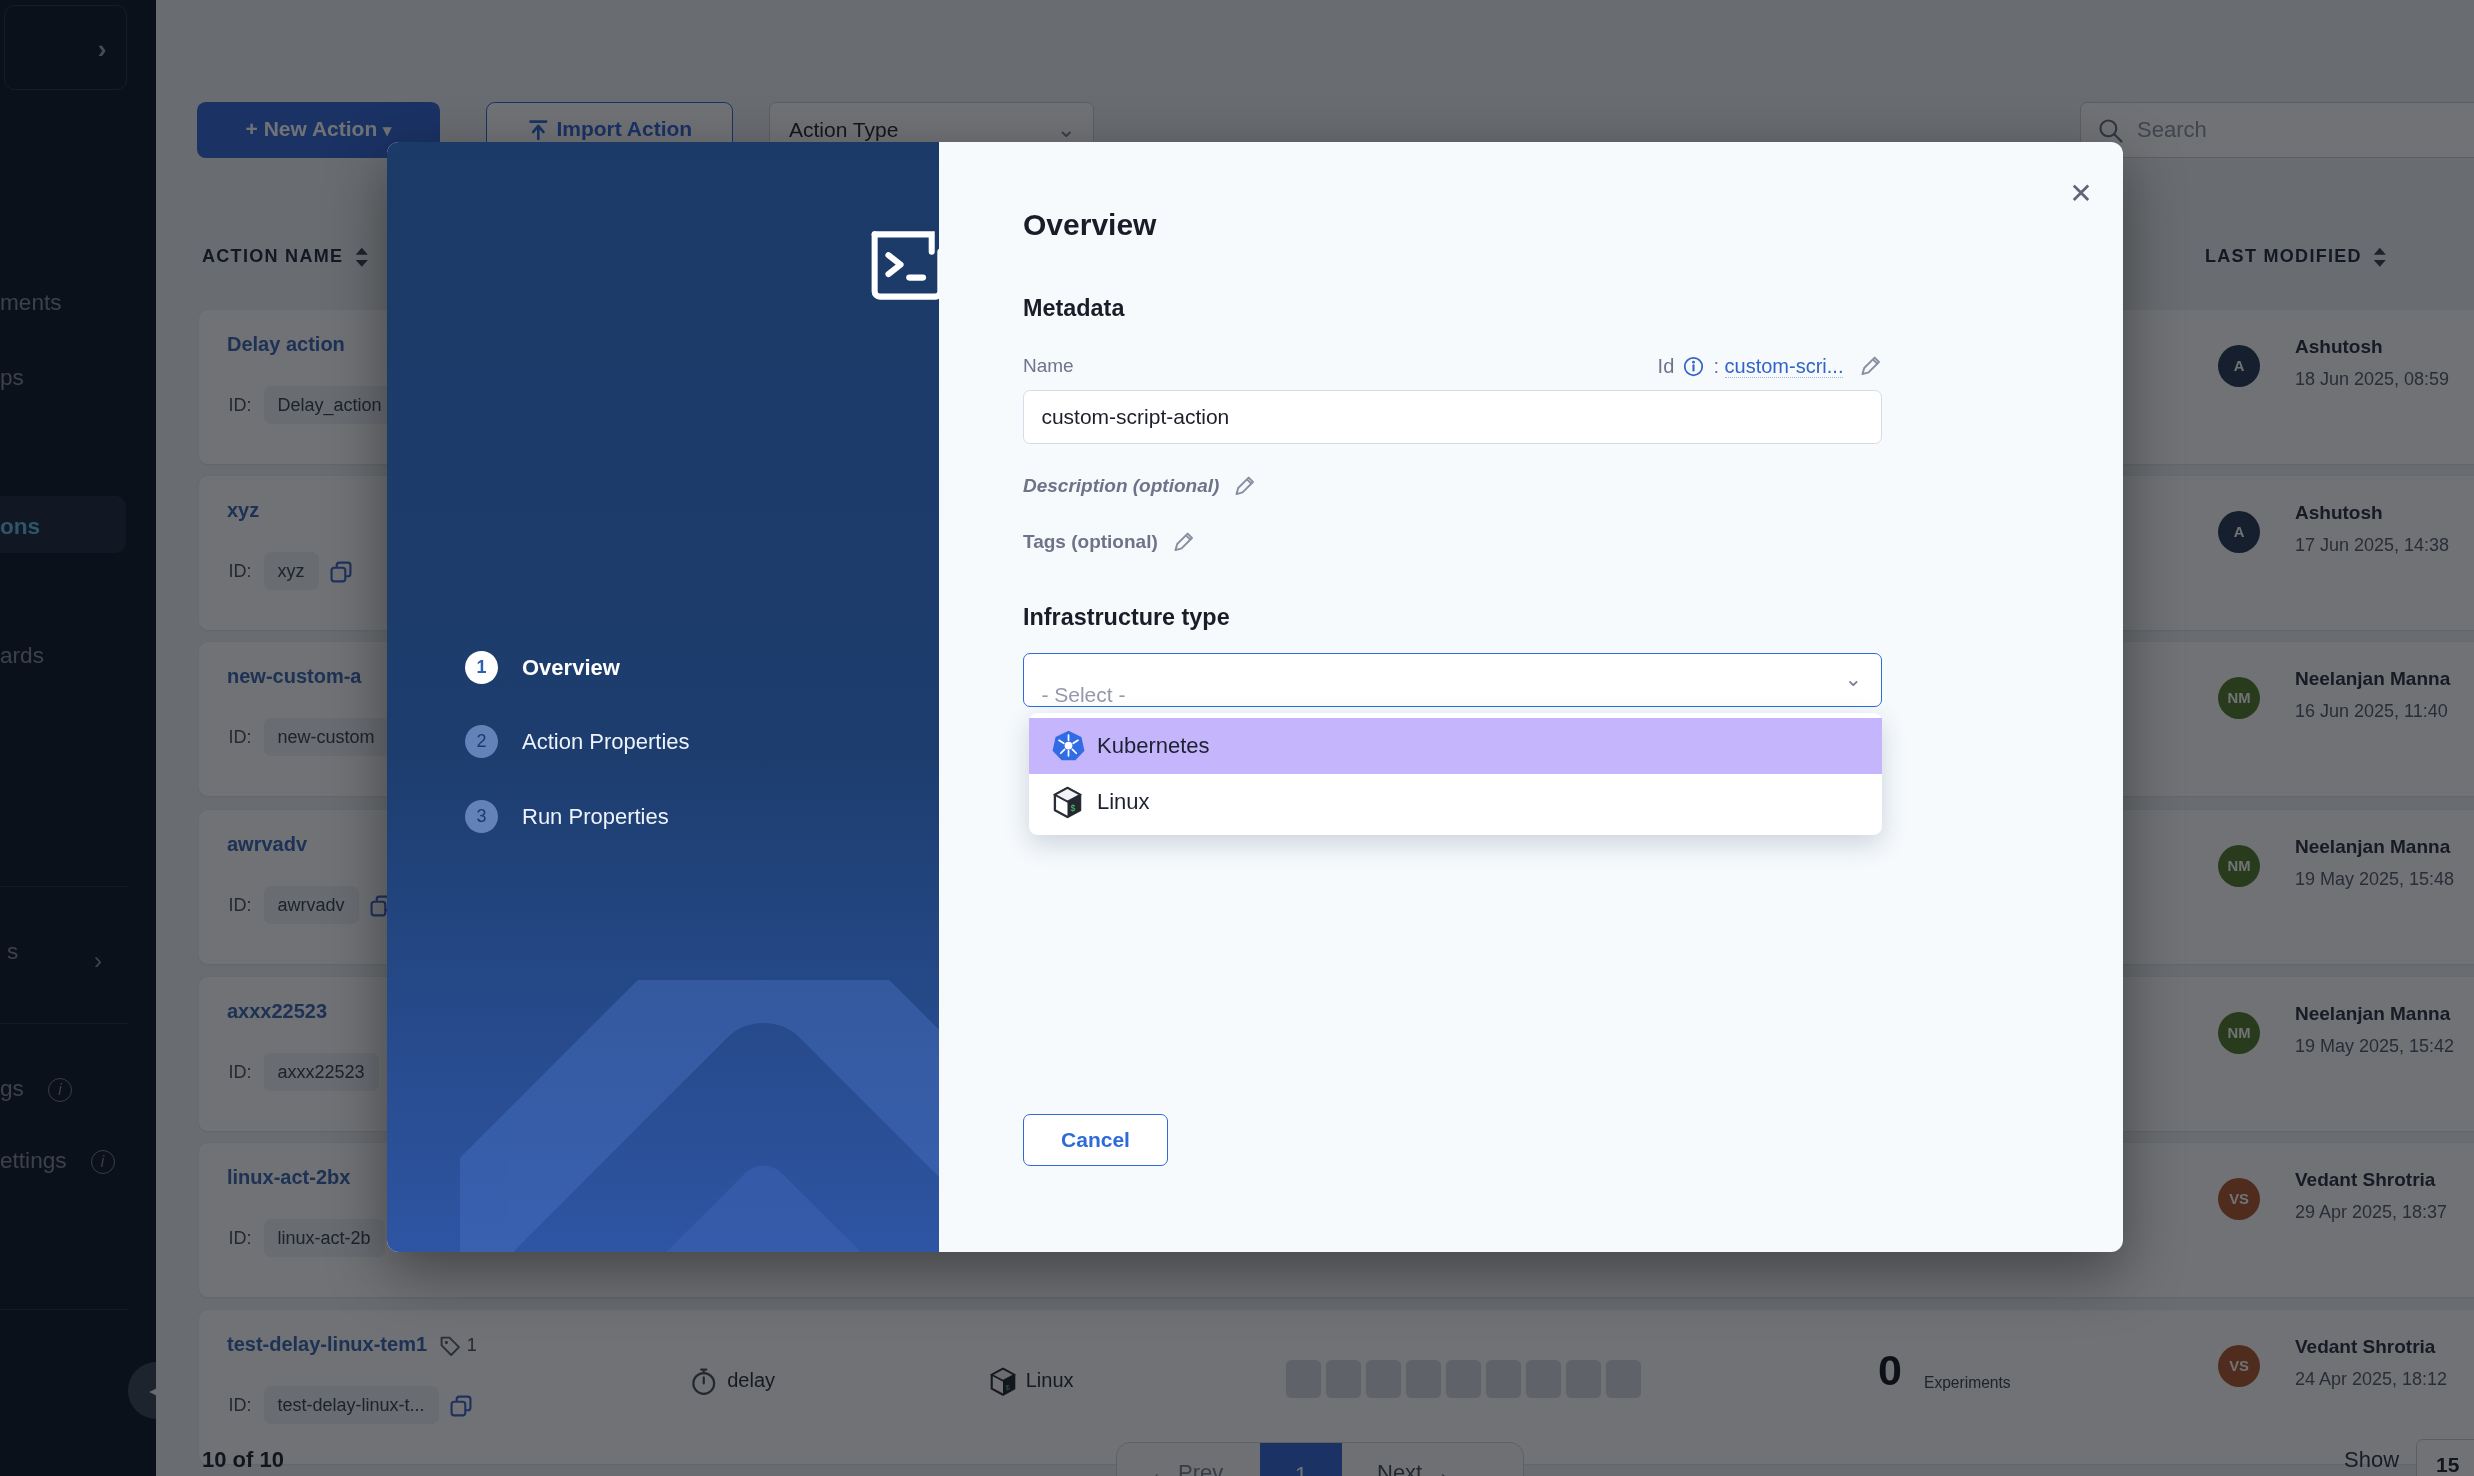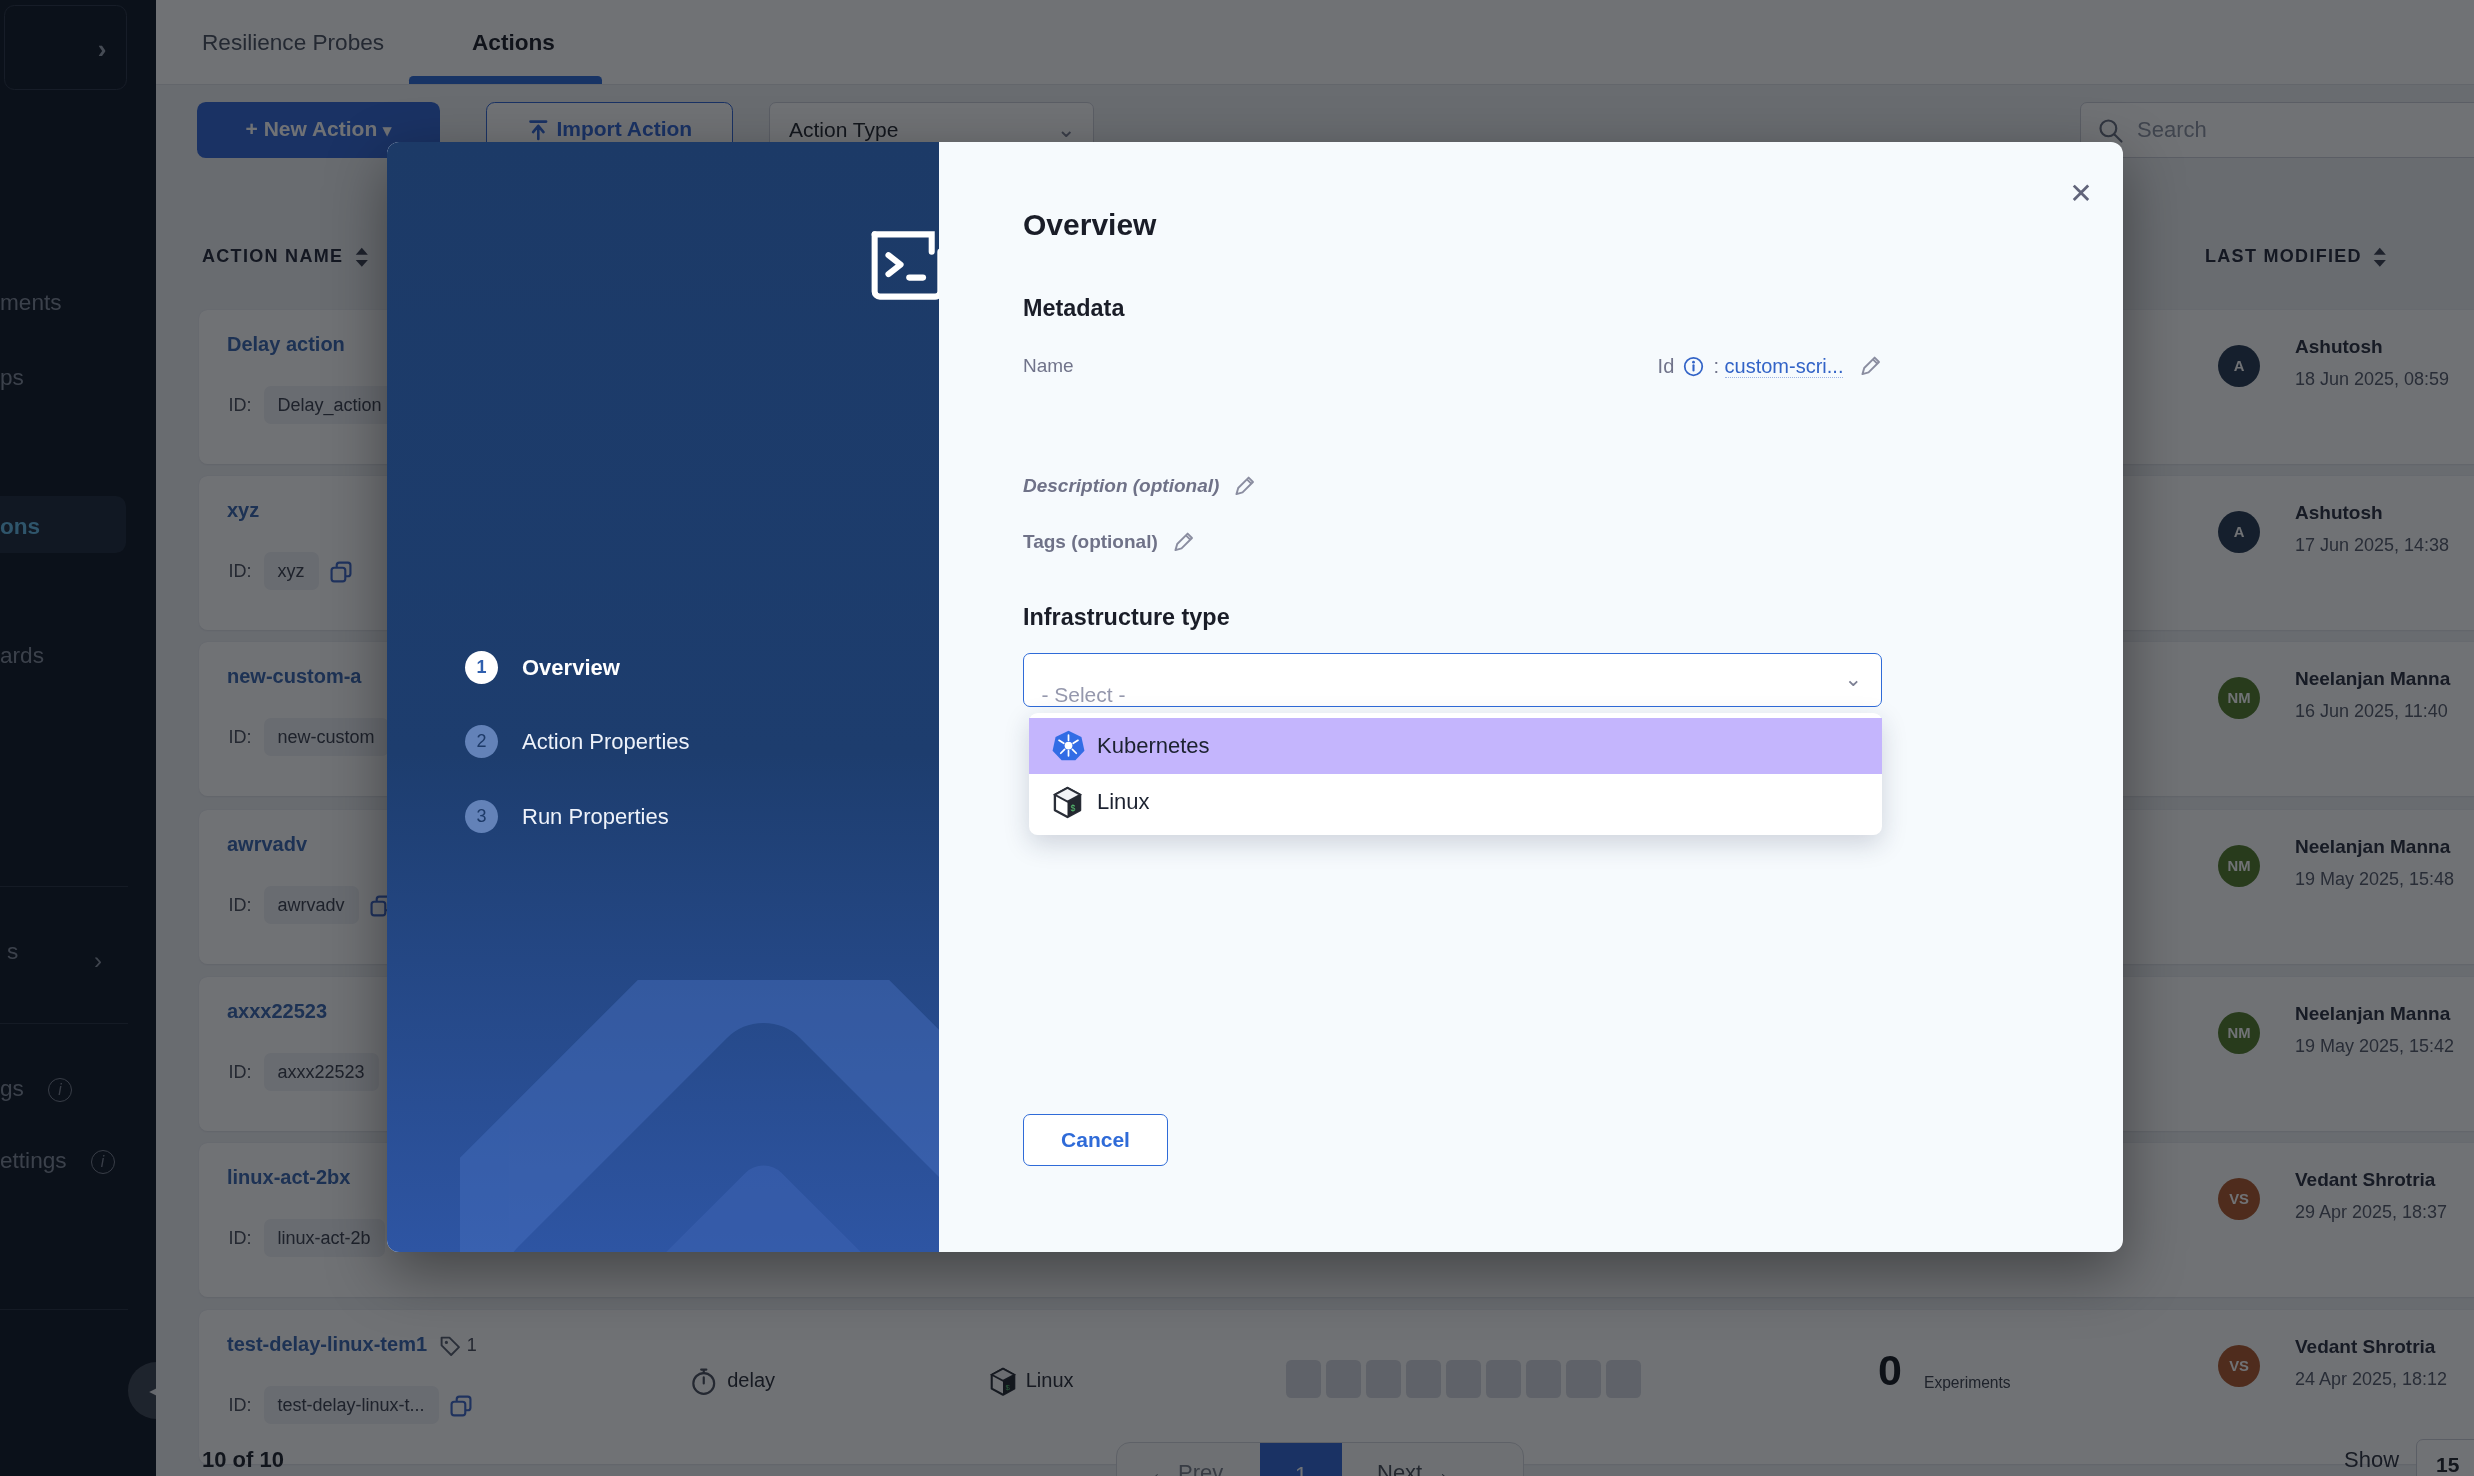--- a/index.html
+++ b/index.html
@@ -136,25 +136,20 @@
       <span>gs</span><span class="info-circ">i</span>
     </div>
     <div class="abs sb-item" style="top:1138px;">
       <span>ettings</span><span class="info-circ">i</span>
     </div>
     <div class="abs sb-divider" style="top:1309px;"></div>
   </div>
   <div id="collapse-handle" class="abs">◀</div>
 
   <div id="main" class="abs">
-    <div id="tabbar" class="abs">
-      <div class="abs tab" style="left:46px;">Resilience Probes</div>
-      <div class="abs tab active" style="left:316px;">Actions</div>
-      <div id="tab-underline" class="abs"></div>
-    </div>
 
     <div id="btn-new-action" class="abs btn-primary">
       <span>+</span>
       <span>New Action</span>
       <span style="font-size:16.5px;">▾</span>
     </div>
     <div id="btn-import" class="abs btn-outline">
       <svg width="22.6" height="22.6" viewBox="0 0 26 26" style="vertical-align:middle;margin-right:7px;">
         <path d="M4 3 h18 M13 8 v15 M13 8 l-6 7 M13 8 l6 7" stroke="#3367d6" stroke-width="3" fill="none" stroke-linecap="round"></path>
       </svg><span>Import Action</span>
@@ -318,20 +313,21 @@
         <circle cx="12" cy="12" r="10" stroke="#3263c7" stroke-width="2" fill="none"></circle>
         <path d="M12 10.5 v6" stroke="#3263c7" stroke-width="2.4" stroke-linecap="round"></path>
         <circle cx="12" cy="7" r="1.6" fill="#3263c7"></circle>
       </svg>
       <span>:</span>
       <span class="idval">custom-scri...</span>
       <svg width="22.6" height="22.6" viewBox="0 0 26 26" style="vertical-align:-4.3px;margin-left:10.4px;">
         <path d="M4 22 l2 -7 12 -12 5 5 -12 12 Z M16 5 l5 5" stroke="#8a8da0" stroke-width="2.2" fill="none" stroke-linejoin="round"></path>
       </svg>
     </div>
+    <input id="ov-name-input" class="abs" value="custom-script-action" style="">
     <div id="ov-desc" class="abs field-label">
       <span>Description (optional)</span>
       <svg width="22.6" height="22.6" viewBox="0 0 26 26" style="vertical-align:-5.2px;margin-left:8.7px;">
         <path d="M4 22 l2 -7 12 -12 5 5 -12 12 Z M16 5 l5 5" stroke="#8a8da0" stroke-width="2.2" fill="none" stroke-linejoin="round"></path>
       </svg>
     </div>
     <div id="ov-tags" class="abs field-label">
       <span>Tags (optional)</span>
       <svg width="22.6" height="22.6" viewBox="0 0 26 26" style="vertical-align:-5.2px;margin-left:8.7px;">
         <path d="M4 22 l2 -7 12 -12 5 5 -12 12 Z M16 5 l5 5" stroke="#8a8da0" stroke-width="2.2" fill="none" stroke-linejoin="round"></path>

